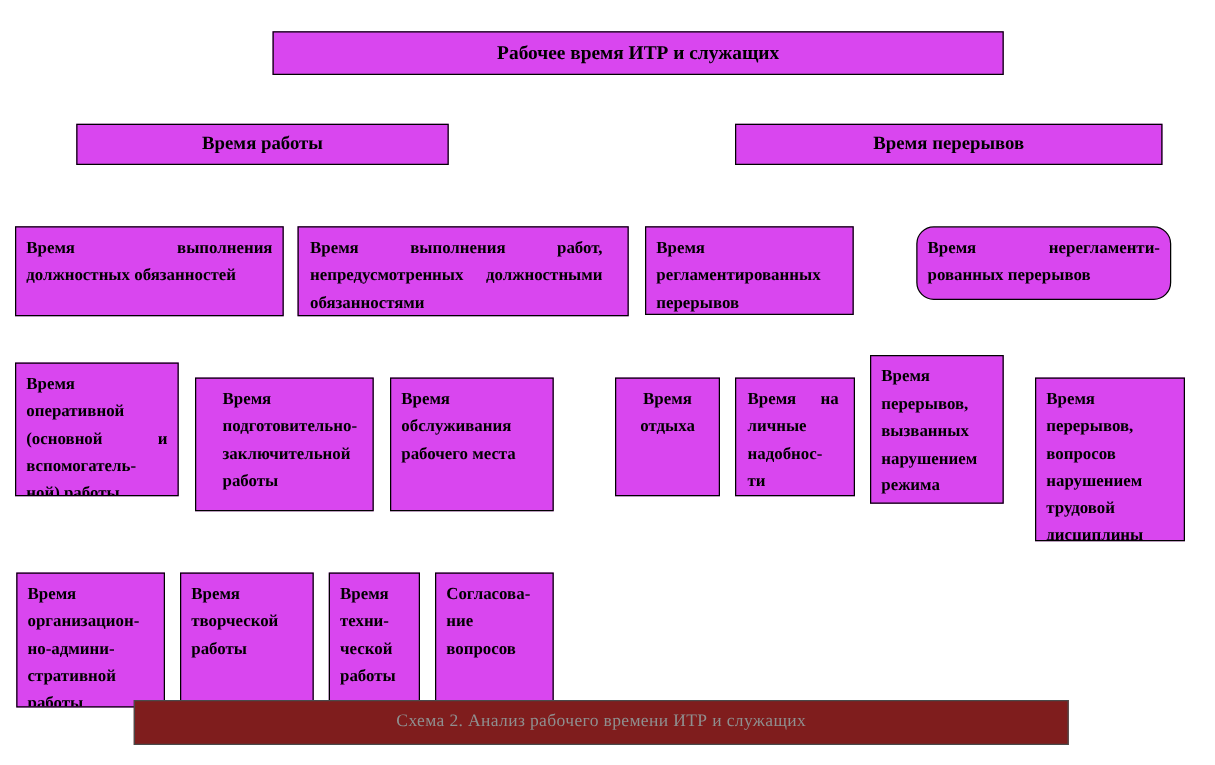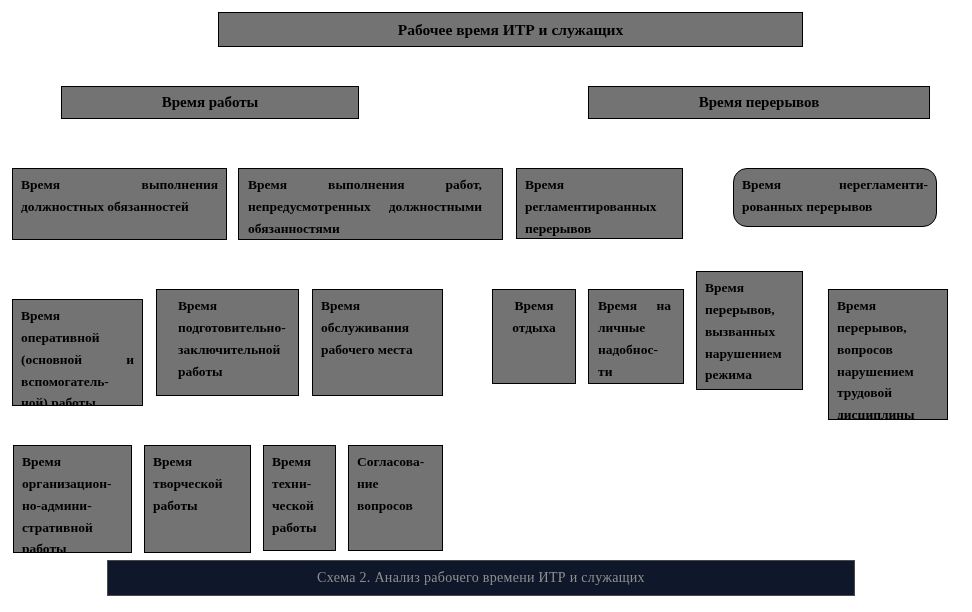--- a/index.html
+++ b/index.html
@@ -7,44 +7,45 @@
     position: relative;
     width: 972px;
     height: 612px;
     background: #ffffff;
     font-family: "Liberation Serif", serif;
     overflow: hidden;
   }
   .node {
     position: absolute;
     box-sizing: border-box;
-    background: #737373;
+    background: #d946ef;
     border: 1.5px solid #000000;
     color: #000000;
     font-weight: bold;
     font-size: 13.5px;
     line-height: 1.62;
     text-align: justify;
     padding: 5px 8px;
     overflow: hidden;
+    margin-top: 13px;
   }
   .hdr {
     display: flex;
     align-items: center;
     justify-content: center;
     text-align: center;
     font-size: 15px;
     padding: 0 4px;
   }
   .title-box { font-size: 15.5px; }
   .center { text-align: center; }
   .caption-box {
     position: absolute;
     box-sizing: border-box;
-    background: #0f172a;
+    background: #7f1d1d;
     border: 1px solid #4a4a4a;
     display: flex;
     align-items: center;
     justify-content: center;
     text-align: center;
     color: #8f8f8f;
     font-weight: normal;
     font-size: 14px;
     letter-spacing: 0.3px;
   }
@@ -57,21 +58,21 @@
   <div class="node hdr title-box" style="left:218px; top:12px; width:585px; height:35px;">Рабочее время ИТР и служащих</div>
 
   <div class="node hdr" style="left:61px; top:86px; width:298px; height:33px;">Время работы</div>
   <div class="node hdr" style="left:588px; top:86px; width:342px; height:33px;">Время перерывов</div>
 
   <div class="node" style="left:12px; top:168px; width:215px; height:72px;">Время выполнения должностных обязанностей</div>
   <div class="node" style="left:238px; top:168px; width:265px; height:72px; padding:5px 20px 5px 9px;">Время выполнения работ, непредусмотренных должностными обязанностями</div>
   <div class="node" style="left:516px; top:168px; width:167px; height:71px;">Время регламентированных перерывов</div>
   <div class="node" style="left:733px; top:168px; width:204px; height:59px;border-radius:14px;">Время нерегламенти-рованных перерывов</div>
 
-  <div class="node" style="left:12px; top:299px; width:131px; height:107px;">Время оперативной (основной и вспомогатель-ной) работы</div>
+  <div class="node" style="left:12px; top:277px; width:131px; height:107px;">Время оперативной (основной и вспомогатель-ной) работы</div>
   <div class="node" style="left:156px; top:289px; width:143px; height:107px;padding-left:21px;">Время подготовительно-заключительной работы</div>
   <div class="node" style="left:312px; top:289px; width:131px; height:107px;">Время обслуживания рабочего места</div>
   <div class="node center" style="left:492px; top:289px; width:84px; height:95px;">Время отдыха</div>
   <div class="node" style="left:588px; top:289px; width:96px; height:95px; padding:5px 12px 5px 9px;">Время на личные надобнос-ти</div>
   <div class="node" style="left:696px; top:271px; width:107px; height:119px;">Время перерывов, вызванных нарушением режима работы</div>
   <div class="node" style="left:828px; top:289px; width:120px; height:131px;">Время перерывов, вопросов нарушением трудовой дисциплины</div>
 
   <div class="node" style="left:13px; top:445px; width:119px; height:108px;">Время организацион-но-админи-стративной работы</div>
   <div class="node" style="left:144px; top:445px; width:107px; height:108px;">Время творческой работы</div>
   <div class="node" style="left:263px; top:445px; width:73px; height:106px;">Время техни-ческой работы</div>

